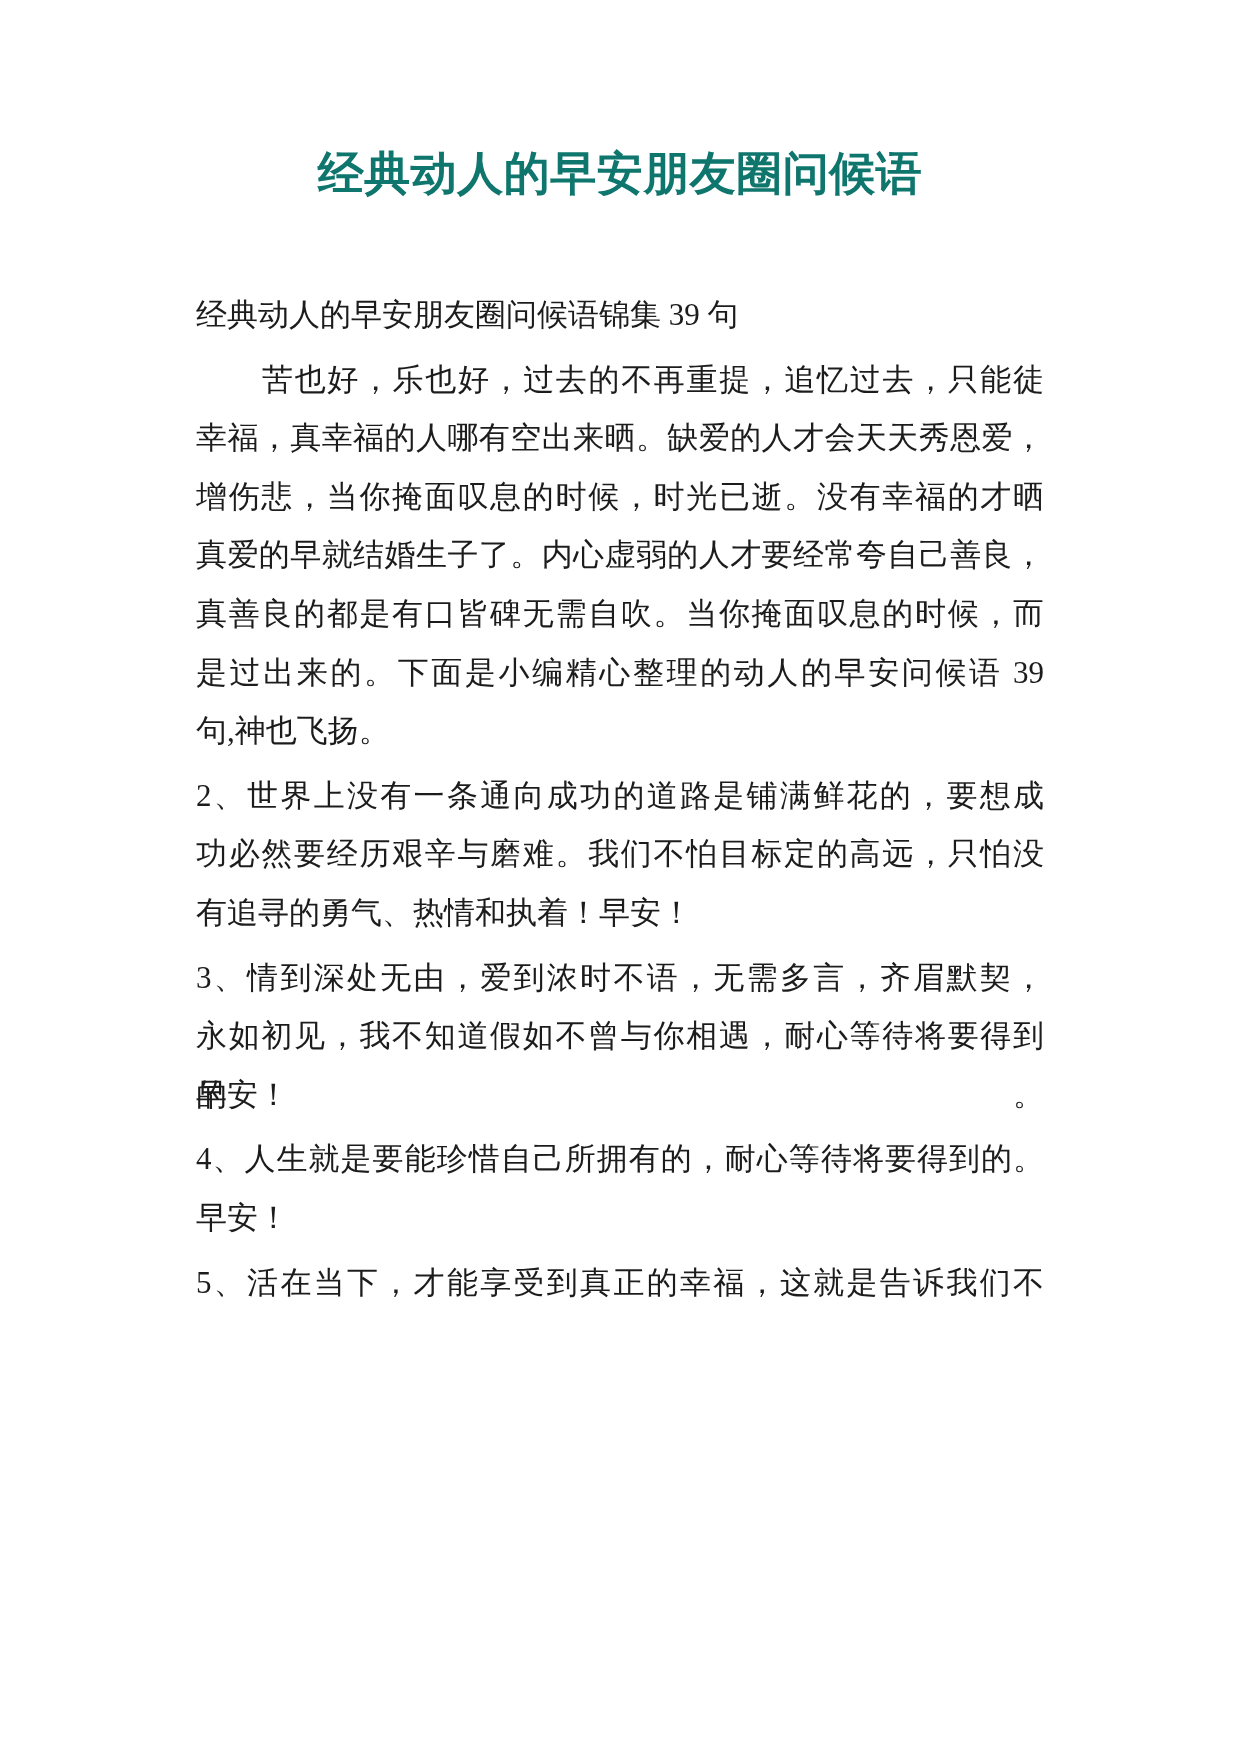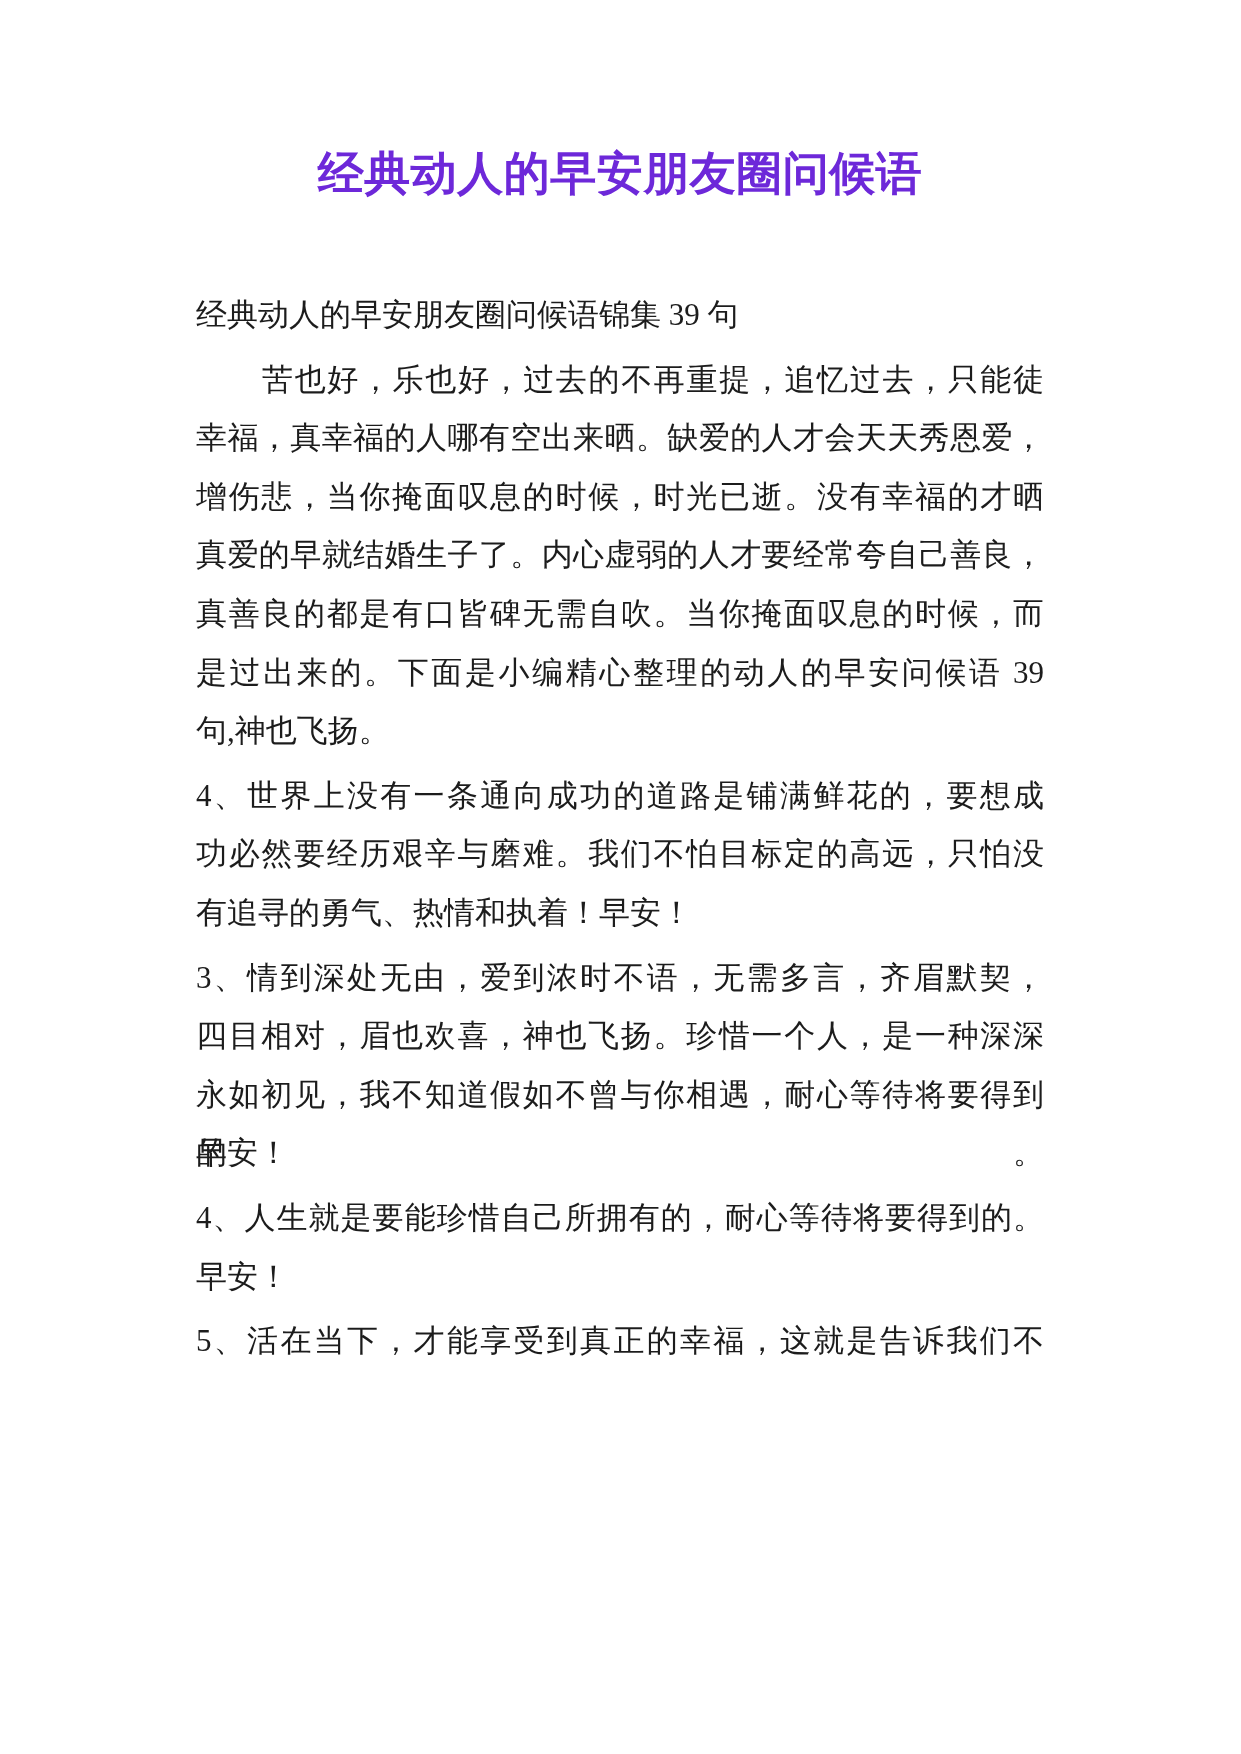--- a/index.html
+++ b/index.html
@@ -20,21 +20,21 @@
     padding-left: 190px;
     padding-right: 191px;
   }
   .doc-title {
     margin: 0;
     padding-top: 142px;
     font-size: 46px;
     line-height: 64px;
     font-weight: 700;
     text-align: center;
-    color: #6d28d9;
+    color: #0f766e;
     letter-spacing: 0.5px;
     white-space: nowrap;
   }
   .doc-body {
     margin-top: 80px;
     font-size: 31px;
     line-height: 58.6px;
   }
   .paragraph {
     margin: 6px;
@@ -68,27 +68,26 @@
         <div class="paragraph">
           <div class="line j indent">苦也好，乐也好，过去的不再重提，追忆过去，只能徒</div>
           <div class="line j">幸福，真幸福的人哪有空出来晒。缺爱的人才会天天秀恩爱，</div>
           <div class="line j">增伤悲，当你掩面叹息的时候，时光已逝。没有幸福的才晒</div>
           <div class="line j">真爱的早就结婚生子了。内心虚弱的人才要经常夸自己善良，</div>
           <div class="line j">真善良的都是有口皆碑无需自吹。当你掩面叹息的时候，而</div>
           <div class="line j">是过出来的。下面是小编精心整理的动人的早安问候语 39</div>
           <div class="line">句,神也飞扬。</div>
         </div>
         <div class="paragraph">
-          <div class="line j">4、世界上没有一条通向成功的道路是铺满鲜花的，要想成</div>
+          <div class="line j">2、世界上没有一条通向成功的道路是铺满鲜花的，要想成</div>
           <div class="line j">功必然要经历艰辛与磨难。我们不怕目标定的高远，只怕没</div>
           <div class="line">有追寻的勇气、热情和执着！早安！</div>
         </div>
         <div class="paragraph">
           <div class="line j">3、情到深处无由，爱到浓时不语，无需多言，齐眉默契，</div>
-          <div class="line j">四目相对，眉也欢喜，神也飞扬。珍惜一个人，是一种深深</div>
           <div class="line j">永如初见，我不知道假如不曾与你相遇，耐心等待将要得到的。</div>
           <div class="line">早安！</div>
         </div>
         <div class="paragraph">
           <div class="line j">4、人生就是要能珍惜自己所拥有的，耐心等待将要得到的。</div>
           <div class="line">早安！</div>
         </div>
         <div class="paragraph">
           <div class="line j">5、活在当下，才能享受到真正的幸福，这就是告诉我们不</div>
         </div>

